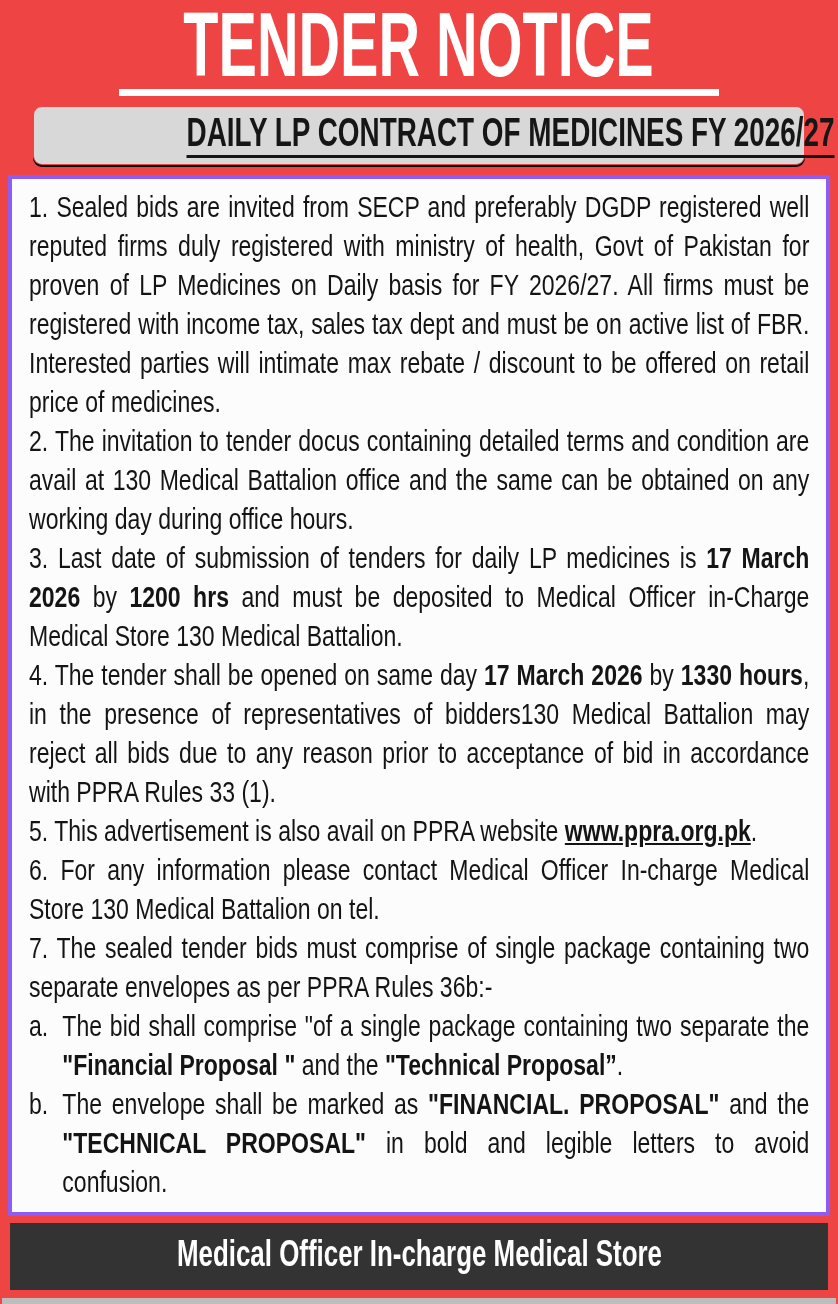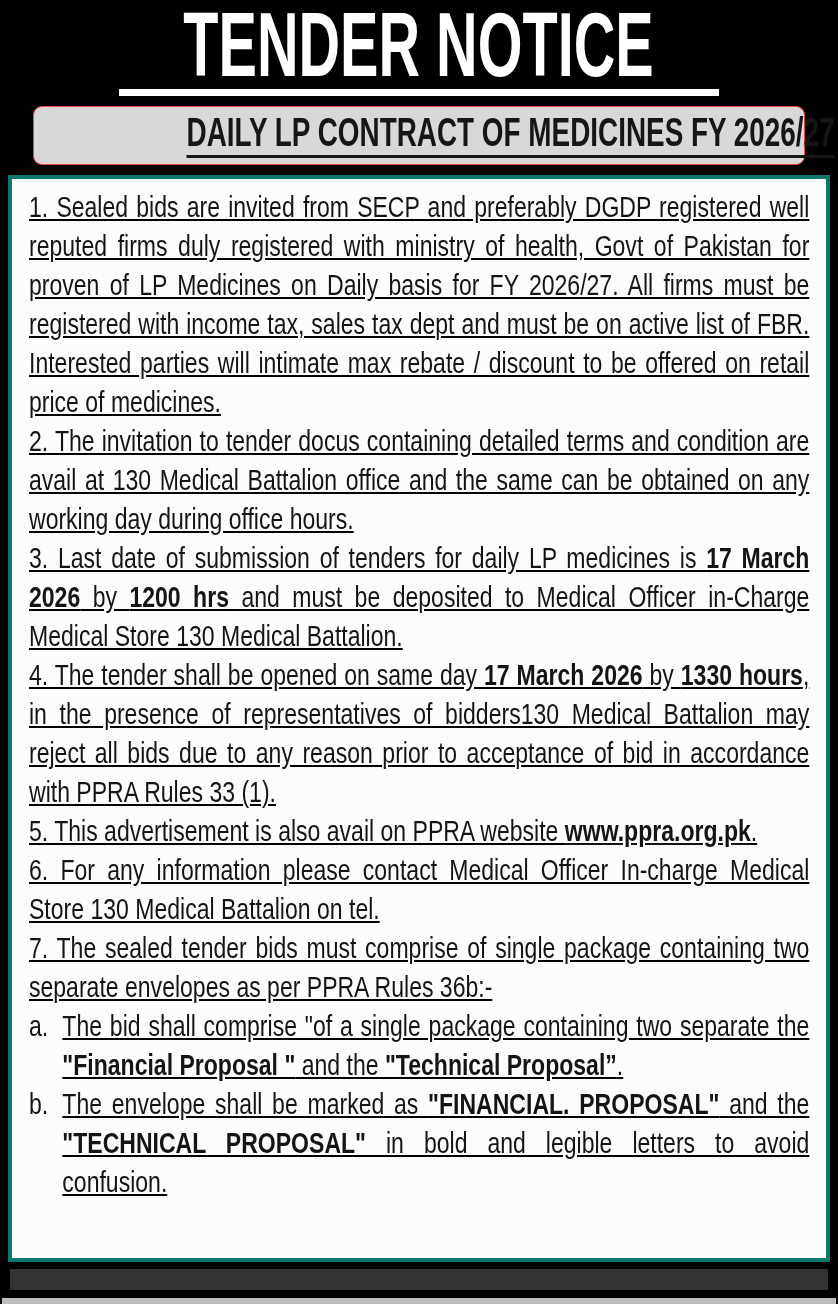--- a/index.html
+++ b/index.html
@@ -5,23 +5,23 @@
   * { box-sizing: border-box; }
   html, body { margin: 0; padding: 0; }
   body {
     width: 838px; height: 1304px;
     background: #181818;
     font-family: "Liberation Sans", "DejaVu Sans", sans-serif;
   }
   .page {
     position: relative;
     width: 838px; height: 1304px;
-    background: #000000;
+    background: #ef4444;
     overflow: hidden;
-    display: flex; flex-direction: column; text-decoration: underline;
+    display: flex; flex-direction: column;
   }
   
   .masthead { padding-top: 4px; text-align: center; }
   .main-title {
     display: inline-block;
     color: #ffffff;
     font-weight: bold;
     font-size: 90px;
     line-height: 82px;
     white-space: nowrap;
@@ -54,21 +54,21 @@
     line-height: 44px;
     color: #161616;
     border-bottom: 3px solid #161616;
     padding-bottom: 1px;
   }
   
   .body-panel {
     flex: 1;
     margin: 10px 8px 0;
     background: #fcfcfc;
-    border: 4px solid #0f766e;
+    border: 4px solid #8b5cf6;
     overflow: hidden;
     padding: 9px 17px;
   }
   .body-inner {
     width: 126%;
     transform: scaleX(0.794);
     transform-origin: 0 0;
   }
   .para {
     font-size: 29px;
@@ -127,16 +127,19 @@
         <div class="para"><span>4. The tender shall be opened on same day </span><span class="b">17 March  2026</span><span> by </span><span class="b">1330 hours</span><span>, in the presence of representatives of bidders130 Medical Battalion may reject all bids due to any reason prior to acceptance of bid in accordance with PPRA Rules 33 (1).</span></div>
         <div class="para"><span>5. This advertisement is also avail on PPRA website </span><span class="b u">www.ppra.org.pk</span><span>.</span></div>
         <div class="para"><span>6. For any information please contact Medical Officer In-charge Medical Store 130 Medical Battalion on tel.</span></div>
         <div class="para"><span>7. The sealed tender bids must comprise of single package containing two separate envelopes as per PPRA Rules 36b:-</span></div>
         <div class="para hang"><span class="marker">a.</span><span>The bid shall comprise "of a single package containing two separate the </span><span class="b">"Financial Proposal "</span><span> and the </span><span class="b">"Technical Proposal”</span><span>.</span></div>
         <div class="para hang"><span class="marker">b.</span><span>The envelope shall be marked as </span><span class="b">"FINANCIAL. PROPOSAL"</span><span> and the </span><span class="b">"TECHNICAL PROPOSAL"</span><span> in bold and legible letters to avoid confusion.</span></div>
       </div>
   </div>
 
   <div class="footer-band">
+    <div class="footer-line">
+      <span>Medical Officer In-charge Medical Store</span>
+    </div>
   </div>
 
   <div class="bottom-strip"></div>
 </div>
 
 </body></html>

